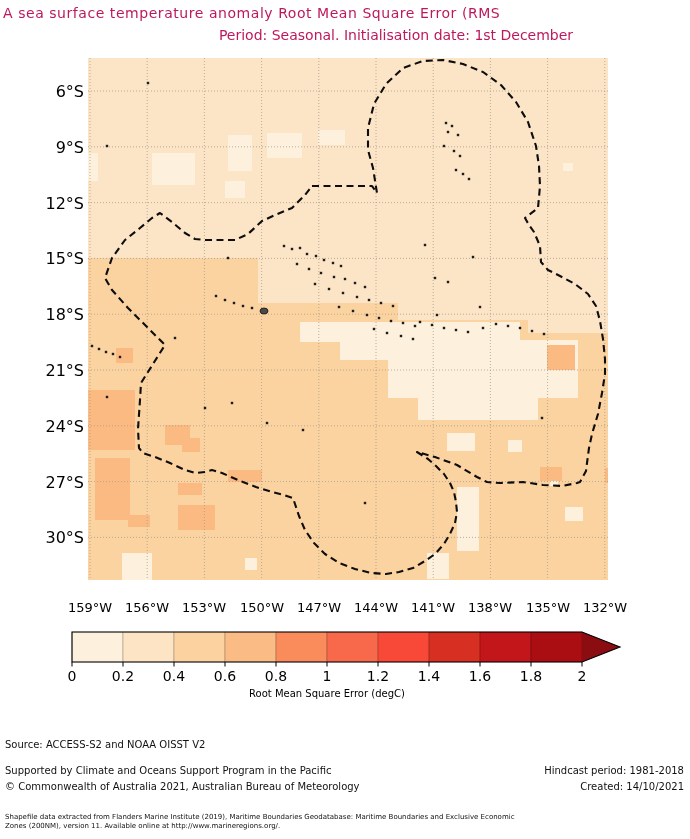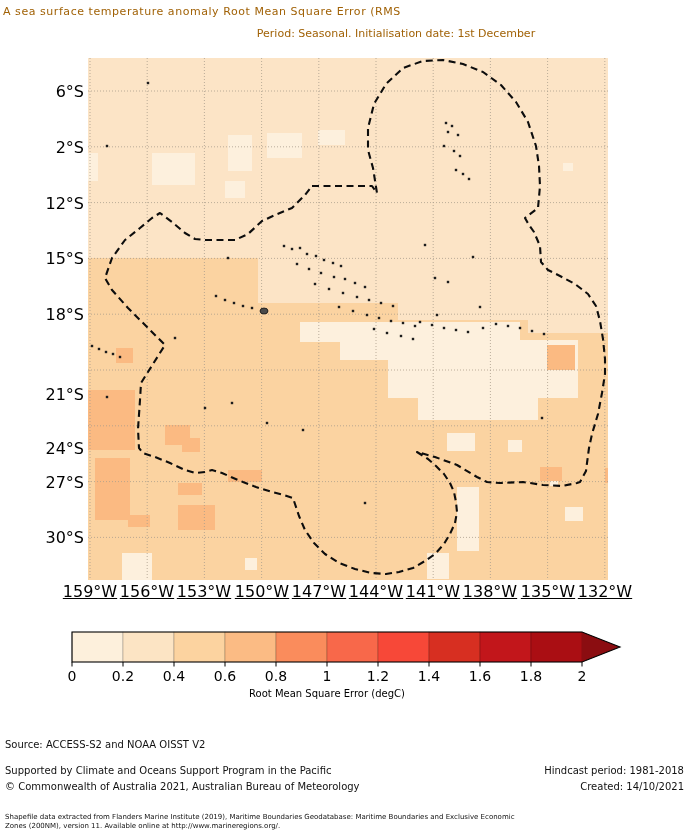--- a/index.html
+++ b/index.html
@@ -1,46 +1,46 @@
 <!DOCTYPE html>
 <html><head>
 <meta charset="utf-8">
 <style>
   html,body{margin:0;padding:0;background:#fff;}
   #frame{position:relative;width:690px;height:839px;background:#ffffff;overflow:hidden;
          font-family:"DejaVu Sans","Liberation Sans",sans-serif;color:#000;}
-  .t-line{position:absolute;white-space:nowrap;font-size:11px;color:#a16207;}
+  .t-line{position:absolute;white-space:nowrap;font-size:14px;color:#be185d;}
   #title1{left:3px;top:5px;letter-spacing:0.55px;}
   #title2{left:396px;top:27px;transform:translateX(-50%);}
   #map-wrap{position:absolute;left:88px;top:58px;width:520px;height:522px;}
   .ylab{position:absolute;left:0;width:84px;text-align:right;font-size:16px;white-space:nowrap;}
-  .xlab{position:absolute;width:64px;text-align:center;font-size:16px;top:582px;white-space:nowrap;text-decoration:underline;}
+  .xlab{position:absolute;width:64px;text-align:center;font-size:13px;top:600px;white-space:nowrap;}
   #cbar-svg{position:absolute;left:0;top:630px;}
   .ctick{position:absolute;top:668px;width:40px;text-align:center;font-size:14px;}
   #cbar-label{position:absolute;left:327px;top:688px;transform:translateX(-50%);font-size:10px;white-space:nowrap;}
   .foot{position:absolute;white-space:nowrap;font-size:10px;color:#111;}
   .foot-r{position:absolute;white-space:nowrap;font-size:10px;right:6px;text-align:right;color:#111;}
   .disc{position:absolute;left:5px;white-space:nowrap;font-size:7px;color:#111;}
 </style>
 </head>
 <body>
 
 <div id="frame">
 
   <div id="title1" class="t-line">A sea surface temperature anomaly Root Mean Square Error (RMS</div>
   <div id="title2" class="t-line">Period: Seasonal. Initialisation date: 1st December</div>
 
   <div id="y-axis">
       <div class="ylab" style="top: 82px;">6°S</div>
-      <div class="ylab" style="top: 138px;">2°S</div>
+      <div class="ylab" style="top: 138px;">9°S</div>
       <div class="ylab" style="top: 194px;">12°S</div>
       <div class="ylab" style="top: 249px;">15°S</div>
       <div class="ylab" style="top: 305px;">18°S</div>
-      <div class="ylab" style="top: 361px; margin-top: 24px;">21°S</div>
-      <div class="ylab" style="top: 439px;">24°S</div>
+      <div class="ylab" style="top: 361px;">21°S</div>
+      <div class="ylab" style="top: 417px;">24°S</div>
       <div class="ylab" style="top: 473px;">27°S</div>
       <div class="ylab" style="top: 528px;">30°S</div>
     </div>
   <div id="x-axis">
       <div class="xlab" style="left: 58px;">159°W</div>
       <div class="xlab" style="left: 115px;">156°W</div>
       <div class="xlab" style="left: 172px;">153°W</div>
       <div class="xlab" style="left: 230px;">150°W</div>
       <div class="xlab" style="left: 287px;">147°W</div>
       <div class="xlab" style="left: 344px;">144°W</div>

